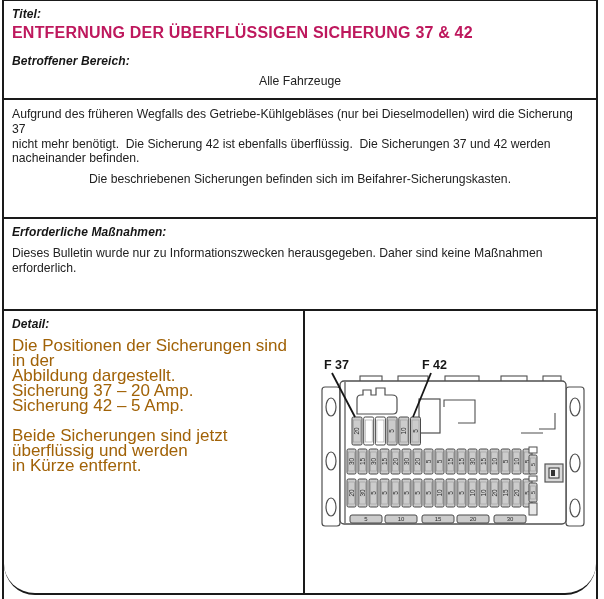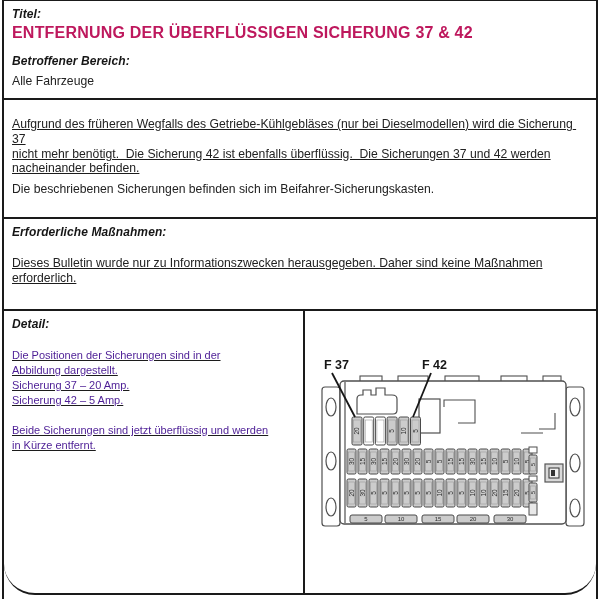--- a/index.html
+++ b/index.html
@@ -26,29 +26,29 @@
   .hdr{
     font-weight:bold;font-style:italic;font-size:12px;
     padding:6px 8px 0 8px;color:#161616;letter-spacing:0.1px;
   }
   .title-line{
     font-size:16px;padding:3px 8px 0 8px;color:#be185d;letter-spacing:0.2px;
     white-space:nowrap;
     font-weight:bold;
   }
   .para{padding:0 8px;}
-  .m-t7{margin-top:17px;text-decoration:underline;}
-  .m-t6{margin-top:6px;}
+  .m-t7{margin-top:7px;}
+  .m-t6{margin-top:6px;text-align:center;}
   .line{
     font-size:12.2px;line-height:14.8px;min-height:14.8px;
     white-space:pre-wrap;color:#222222;
   }
   .d-line{
-    font-size:11px;line-height:15px;min-height:15px;
-    white-space:pre-wrap;color:#4c1d95;
+    font-size:17px;line-height:15px;min-height:15px;
+    white-space:pre-wrap;color:#a16207;
   }
   .detail-left{
     position:absolute;left:0;top:0;width:301px;height:100%;
     border-right:2px solid #1a1a1a;box-sizing:border-box;
   }
   .detail-right{position:absolute;left:301px;top:0;width:291px;height:224px;}
   svg{display:block;}
   svg text{font-family:"Liberation Sans",sans-serif;}
   .callout-label{font-weight:bold;font-size:12.5px;fill:#161616;}
   .fuse-num{fill:#2c2c2c;}

